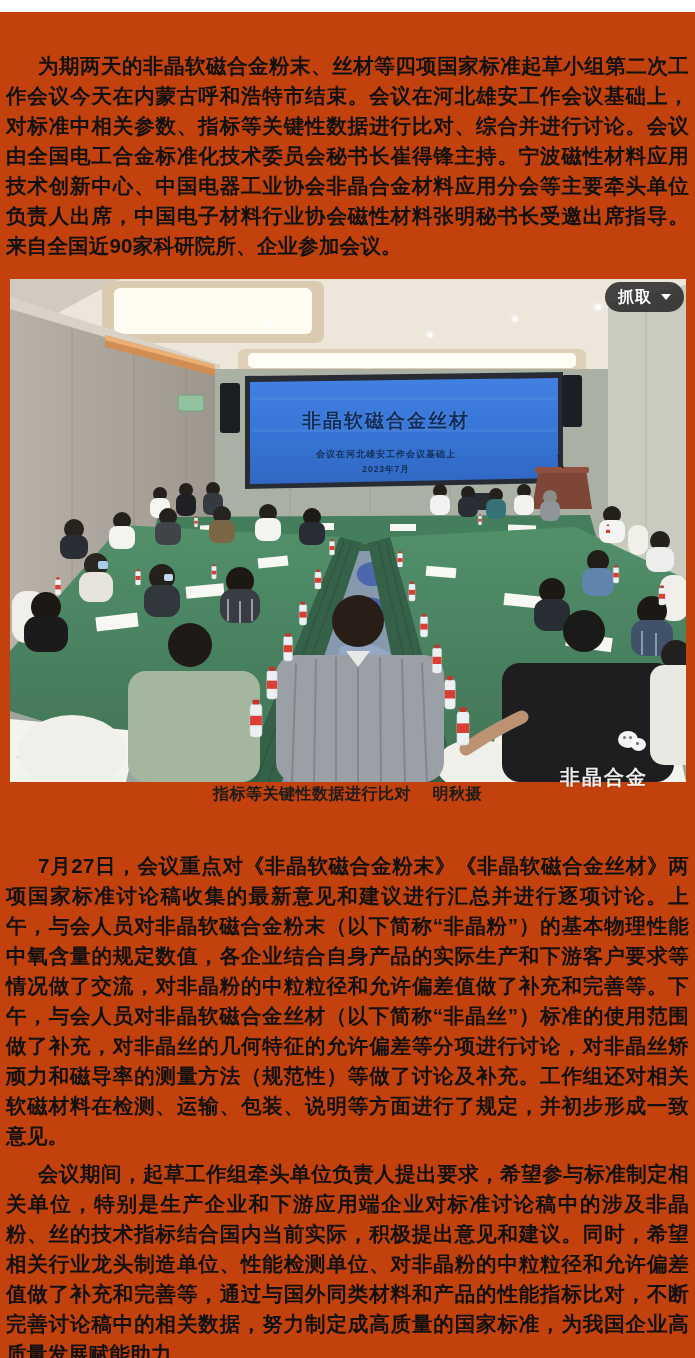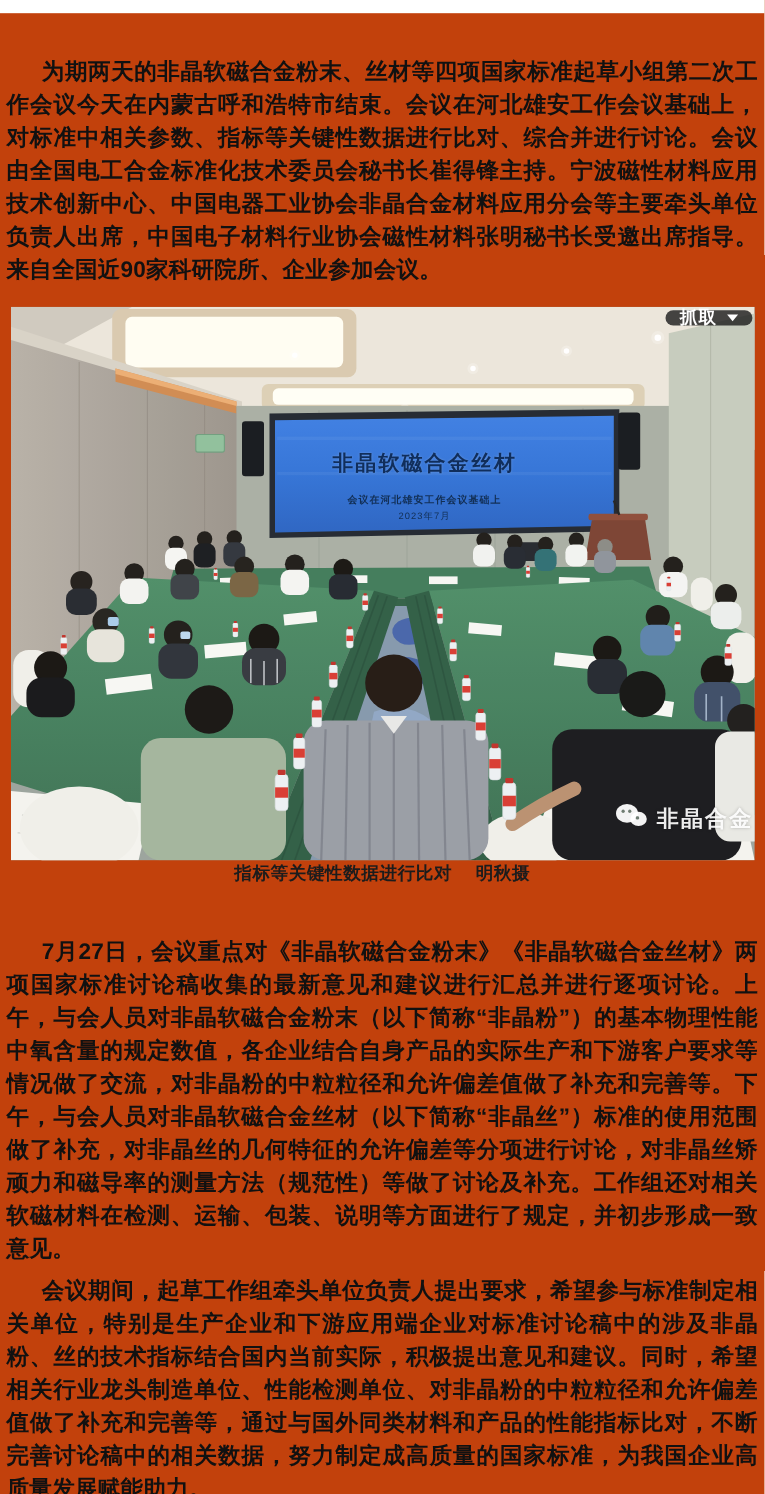--- a/index.html
+++ b/index.html
@@ -31,33 +31,33 @@
     position:absolute;top:26px;left:0;right:0;text-align:center;
     font-size:19px;font-weight:bold;color:#102e5c;letter-spacing:2px;
     text-shadow:0 0 2px rgba(255,255,255,0.25);
   }
   .screen-sub{
     position:absolute;top:66px;left:0;right:0;text-align:center;
     font-size:9px;font-weight:bold;color:#122f55;letter-spacing:1px;
   }
   .screen-date{
     position:absolute;top:82px;left:0;right:0;text-align:center;
-    font-size:8.5px;font-weight:normal;color:#122f55;letter-spacing:1px;
+    font-size:8.5px;font-weight:bold;color:#122f55;letter-spacing:1px;
   }
   .grab-btn{
-    position:absolute;top:3px;right:2px;height:14px;min-width:79px;box-sizing:border-box;
+    position:absolute;top:3px;right:2px;height:30px;min-width:79px;box-sizing:border-box;
     background:rgba(26,26,26,0.8);border-radius:15px;color:#fff;
     display:flex;align-items:center;justify-content:center;gap:9px;
     font-size:16px;font-weight:600;padding:0 11px;cursor:pointer;letter-spacing:1px;
   }
   .caret{width:0;height:0;border-left:5px solid transparent;border-right:5px solid transparent;border-top:6px solid #fff;}
   .watermark{
-    position:absolute;left:550px;top:452px;display:flex;align-items:flex-start;gap:7px;
+    position:absolute;left:550px;top:452px;display:flex;align-items:flex-end;gap:7px;
     color:rgba(255,255,255,0.92);font-size:20px;font-weight:bold;letter-spacing:2px;
-    text-shadow:0 0 3px rgba(0,0,0,0.25);pointer-events:none;
+    text-shadow:0 0 3px rgba(0,0,0,0.25);pointer-events:none;flex-direction:column;
   }
   .wx-icon{position:relative;width:30px;height:26px;}
   .wx-b1{position:absolute;left:0;top:0;width:20px;height:17px;border-radius:50%;background:rgba(255,255,255,0.95);}
   .wx-b2{position:absolute;left:13px;top:7px;width:15px;height:13px;border-radius:50%;background:rgba(255,255,255,0.95);}
   .wx-e1,.wx-e2,.wx-e3{position:absolute;border-radius:50%;background:#6f7d72;}
   .wx-e1{left:5px;top:5px;width:3px;height:3px;}
   .wx-e2{left:11px;top:5px;width:3px;height:3px;}
   .wx-e3{left:18px;top:11px;width:2.5px;height:2.5px;}
 </style>
 </head>

